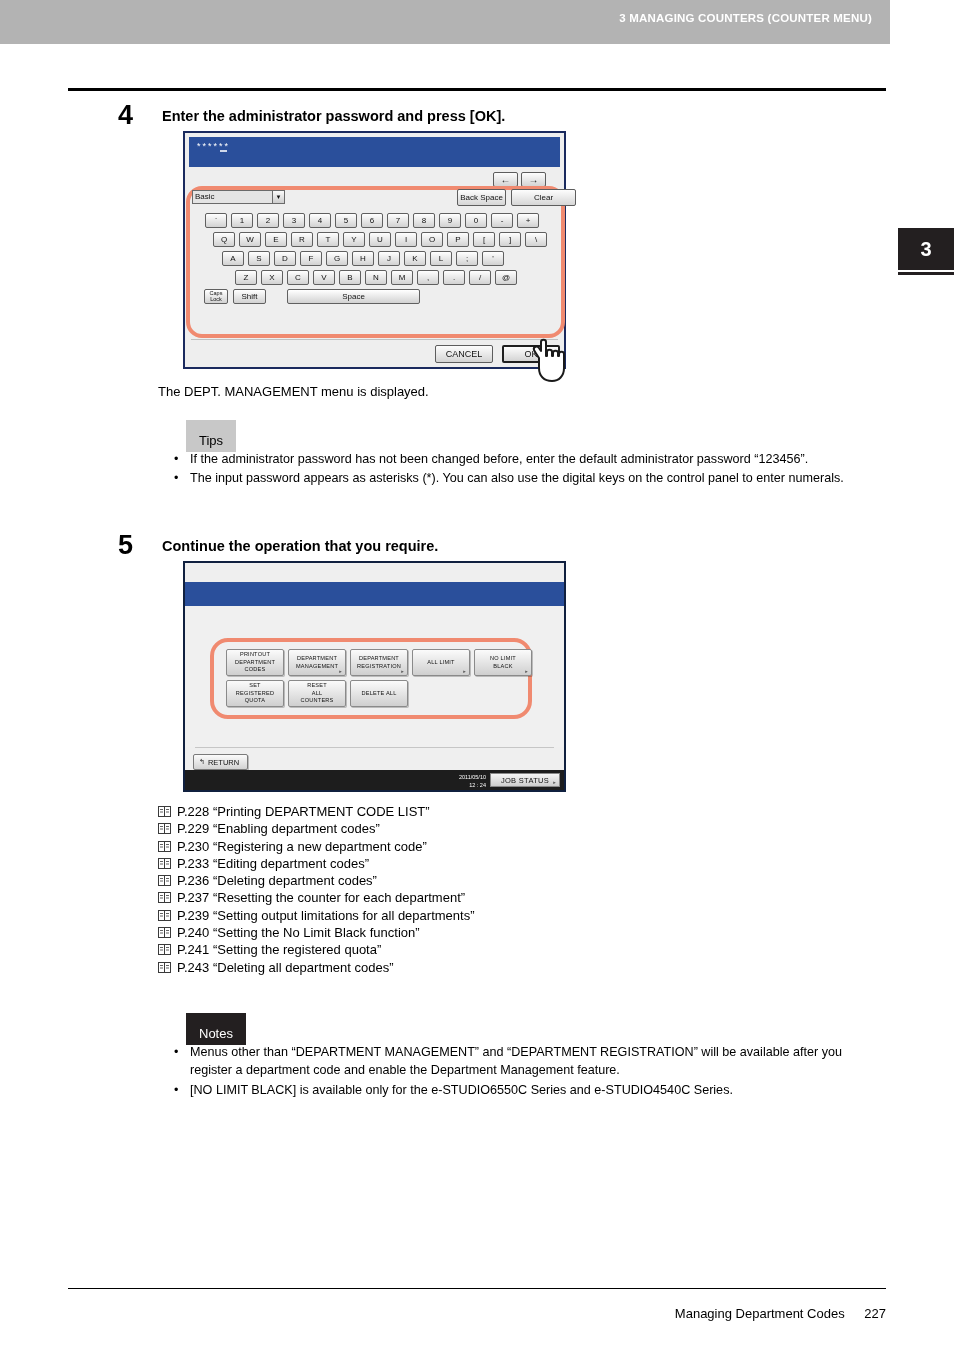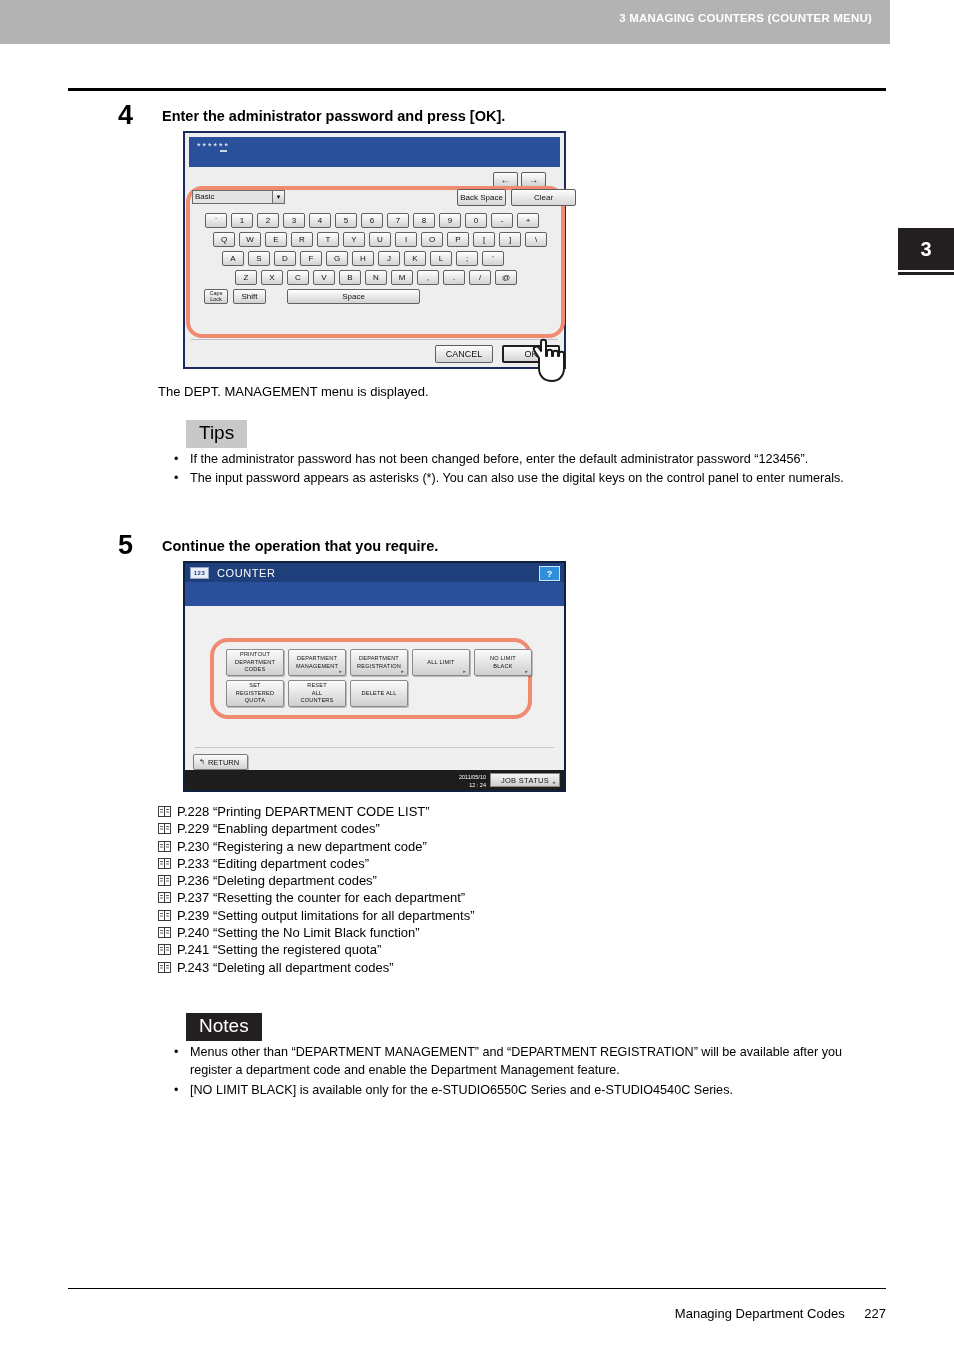--- a/index.html
+++ b/index.html
@@ -91,22 +91,22 @@
   
   .body-text {
     position: absolute;
     font-size: 13px;
     line-height: 1.35;
   }
 
   
   .chip {
     display: inline-block;
-    padding: 3px 13px 4px 13px;
-    font-size: 19px;
+    padding: 14px 13px 4px 13px;
+    font-size: 13px;
     line-height: 1.1;
   }
   .chip-tips { background: #c8c8c8; color: #000000; }
   .chip-notes { background: #231f20; color: #ffffff; }
 
   
   .bullets {
     position: absolute;
     font-size: 12.6px;
     line-height: 1.45;
@@ -594,25 +594,20 @@
     <div class="bullet-row">If the administrator password has not been changed before, enter the default administrator password “123456”.</div>
     <div class="bullet-row">The input password appears as asterisks (*). You can also use the digital keys on the control panel to enter numerals.</div>
   </div>
 
 <div class="step" style="top:538px;">
   <div class="step-num">5</div>
   <div class="step-title">Continue the operation that you require.</div>
 </div>
 
 <div class="lcd" id="counter-panel">
-  <div class="ct-titlebar">
-    <div class="ct-123-icon">123</div>
-    <div class="ct-title">COUNTER</div>
-    <div class="ct-help">?</div>
-  </div>
   <div class="ct-subbar"></div>
   <div class="ct-body"></div>
 
   <div class="highlight-ring" id="ct-ring"></div>
 
   <div class="ct-btn ct-row-a" id="ct-btn-printout">
       <span>PRINTOUT<br>DEPARTMENT<br>CODES</span>
     </div>
   <div class="ct-btn ct-row-a" id="ct-btn-deptmgmt">
       <span>DEPARTMENT<br>MANAGEMENT</span>

